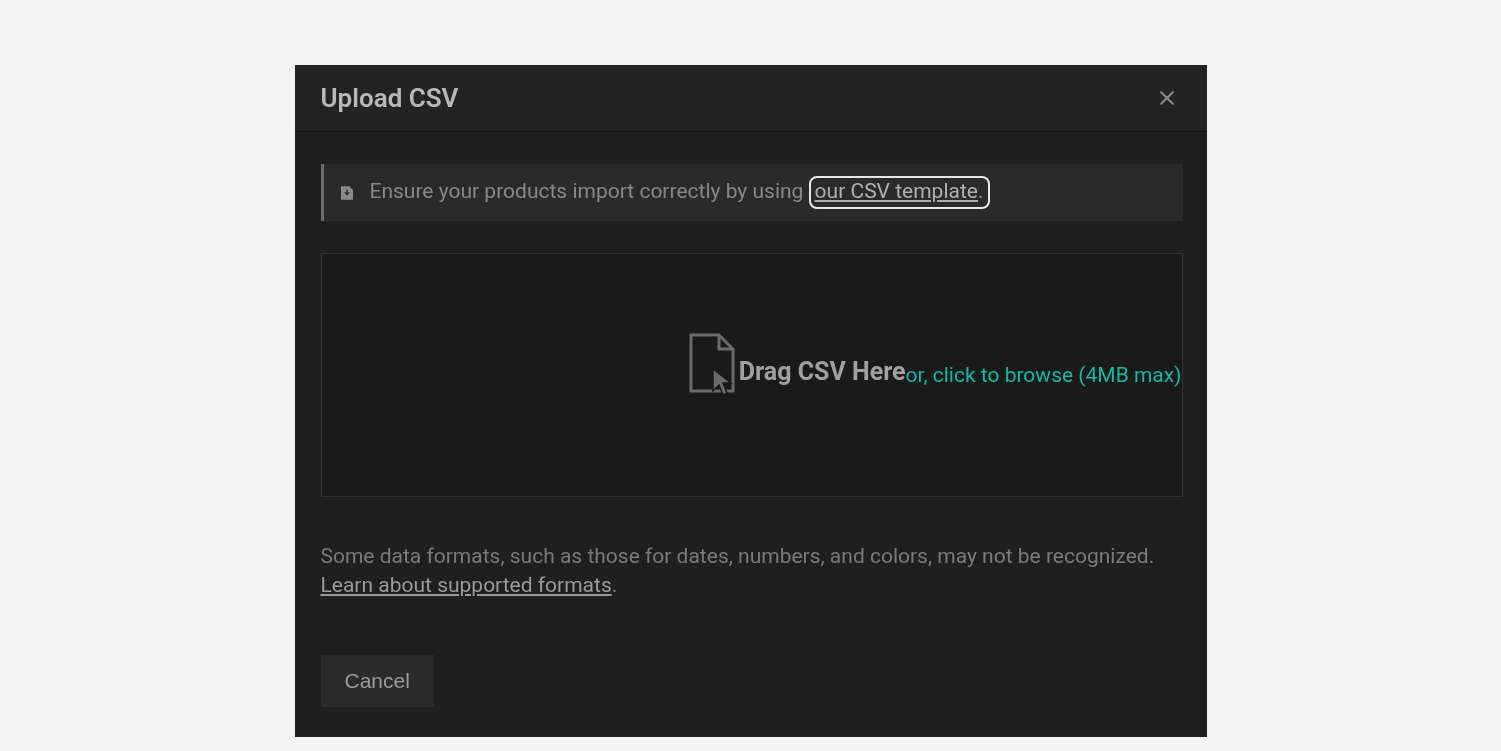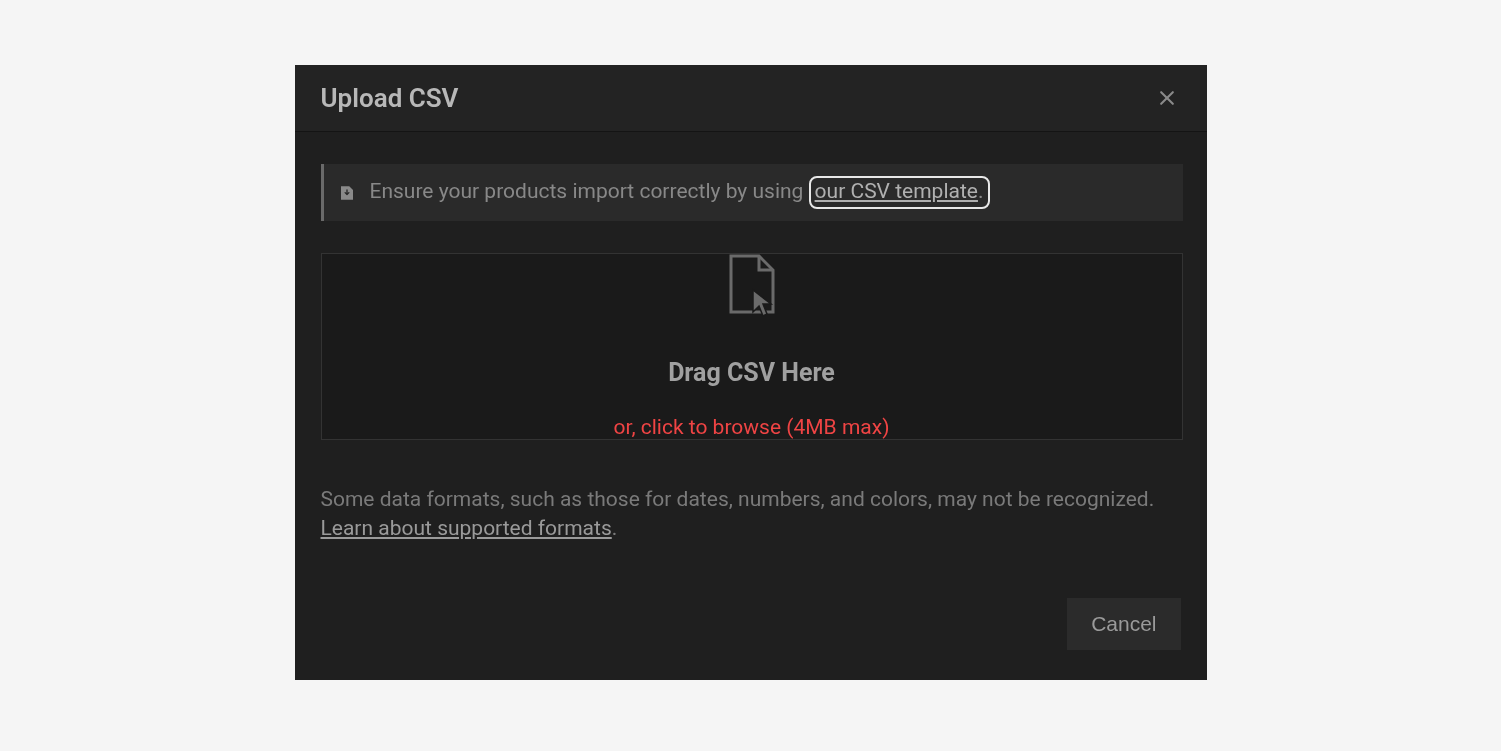--- a/index.html
+++ b/index.html
@@ -81,57 +81,55 @@
     }
     .highlight-box {
       border: 2px solid #e8e8e8;
       border-radius: 8px;
       padding: 0 4px 2px 4px;
       display: inline-block;
     }
     .dropzone {
       border: 1px solid #333333;
       background: #1a1a1a;
-      height: 187px;
+      height: 244px;
       display: flex;
-      flex-direction: column;
       align-items: center;
-      justify-content: space-between;
+      justify-content: flex-end;
       cursor: pointer;
       margin-bottom: 28px;
     }
     .dropzone-icon {
       margin-bottom: 16px;
       color: #6a6a6a;
     }
     .dropzone-title {
       color: #a0a0a0;
       font-size: 25px;
       font-weight: 700;
       margin-bottom: 8px;
     }
     .dropzone-sub {
-      color: #ef4444;
+      color: #14b8a6;
       font-size: 21px;
     }
     .footnote {
       color: #7a7a7a;
       font-size: 21px;
       line-height: 1.35;
       margin-bottom: 36px;
       margin-top: 45px;
     }
     .footnote-link {
       text-decoration: underline;
       color: #9a9a9a;
       cursor: pointer;
     }
     .modal-footer {
       display: flex;
-      justify-content: flex-end;
       padding: 0 26px 30px 26px;
     }
     .cancel-btn {
       background: #2b2b2b;
       border: none;
       color: #9a9a9a;
       font-size: 21px;
       padding: 14px 24px;
       cursor: pointer;
     }

